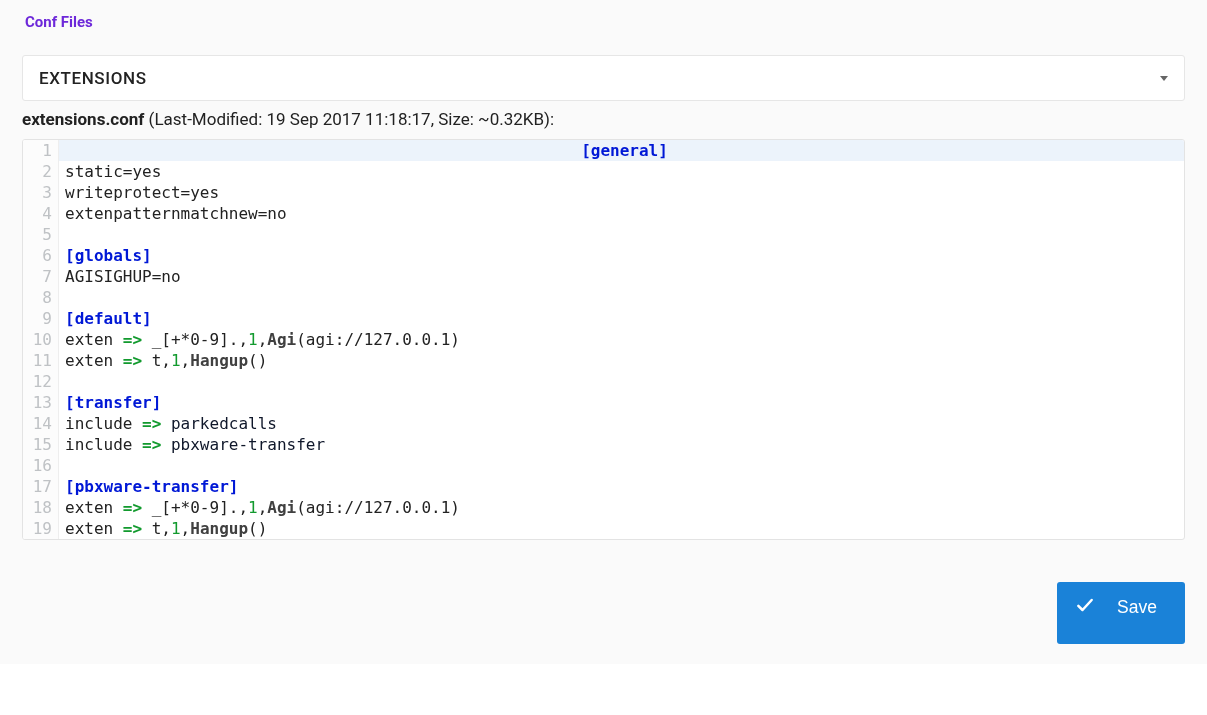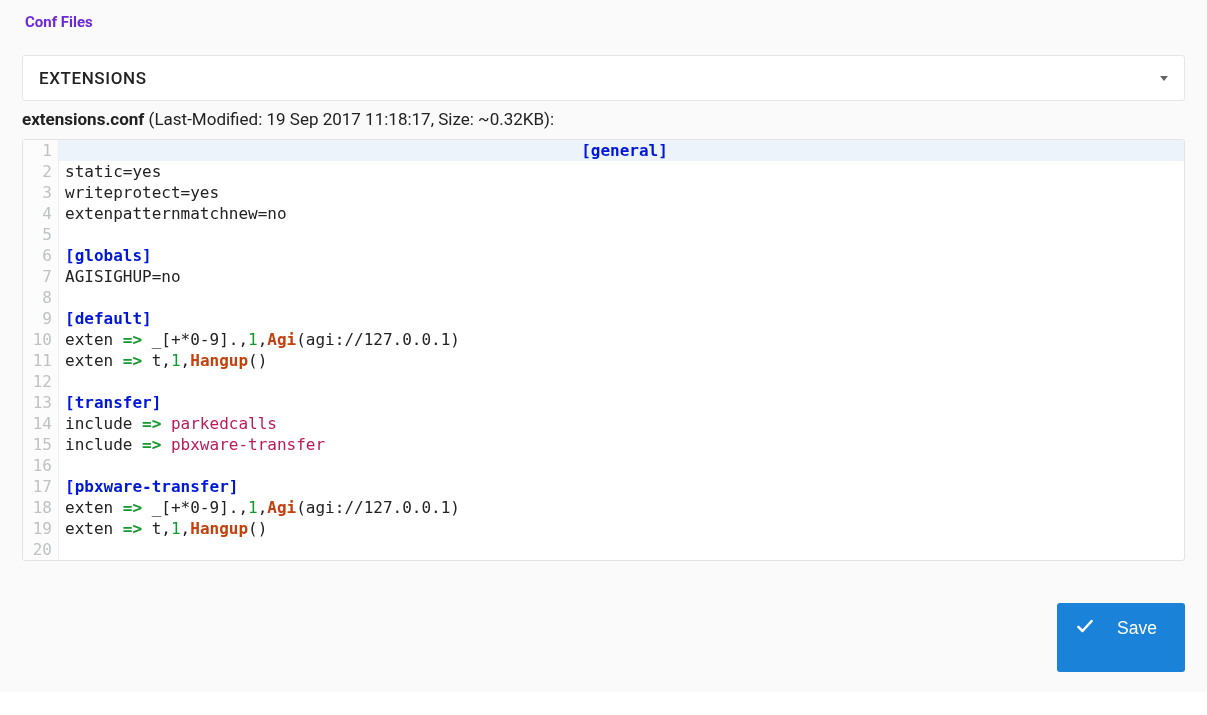--- a/index.html
+++ b/index.html
@@ -85,35 +85,35 @@
     user-select: none;
     flex-shrink: 0;
   }
   .codetxt {
     padding-left: 6px;
     flex: 1;
   }
   .tok-section { color: #0018d6; font-weight: 600; }
   .tok-key     { color: #222; }
   .tok-op      { color: #129a2e; font-weight: 600; }
-  .tok-ctx     { color: #be185d; }
+  .tok-ctx     { color: #0f172a; }
   .tok-num     { color: #129a2e; }
-  .tok-fn      { color: #c2410c; font-weight: 600; }
+  .tok-fn      { color: #404040; font-weight: 600; }
   .tok-pre     { color: #111; font-weight: 700; }
   .footer {
     display: flex;
     justify-content: flex-end;
     padding: 26px 22px 0 22px;
   }
   .btn-save {
     background: #1a82d8;
     color: #fff;
     border: none;
     border-radius: 3px;
-    padding: 13px 28px 31px 18px;
+    padding: 13px 28px 24px 18px;
     font-size: 17.5px;
     font-weight: 500;
     display: inline-flex;
     align-items: center;
     gap: 22px;
     cursor: pointer;
   }
   .btn-save svg { width: 20px; height: 20px; }
 </style>
 </head>
@@ -151,21 +151,20 @@
         <div class="line"><div class="gutter">10</div><div class="codetxt"><span class="tok-key">exten </span><span class="tok-op">=&gt;</span><span class="tok-key"> _[+*0-9].,</span><span class="tok-num">1</span><span class="tok-key">,</span><span class="tok-fn">Agi</span><span class="tok-key">(agi://127.0.0.1)</span></div></div>
         <div class="line"><div class="gutter">11</div><div class="codetxt"><span class="tok-key">exten </span><span class="tok-op">=&gt;</span><span class="tok-key"> t,</span><span class="tok-num">1</span><span class="tok-key">,</span><span class="tok-fn">Hangup</span><span class="tok-key">()</span></div></div>
         <div class="line"><div class="gutter">12</div><div class="codetxt"><span class="tok-key"></span></div></div>
         <div class="line"><div class="gutter">13</div><div class="codetxt"><span class="tok-section">[transfer]</span></div></div>
         <div class="line"><div class="gutter">14</div><div class="codetxt"><span class="tok-key">include </span><span class="tok-op">=&gt;</span><span class="tok-key"> </span><span class="tok-ctx">parkedcalls</span></div></div>
         <div class="line"><div class="gutter">15</div><div class="codetxt"><span class="tok-key">include </span><span class="tok-op">=&gt;</span><span class="tok-key"> </span><span class="tok-ctx">pbxware-transfer</span></div></div>
         <div class="line"><div class="gutter">16</div><div class="codetxt"><span class="tok-key"></span></div></div>
         <div class="line"><div class="gutter">17</div><div class="codetxt"><span class="tok-section">[pbxware-transfer]</span></div></div>
         <div class="line"><div class="gutter">18</div><div class="codetxt"><span class="tok-key">exten </span><span class="tok-op">=&gt;</span><span class="tok-key"> _[+*0-9].,</span><span class="tok-num">1</span><span class="tok-key">,</span><span class="tok-fn">Agi</span><span class="tok-key">(agi://127.0.0.1)</span></div></div>
         <div class="line"><div class="gutter">19</div><div class="codetxt"><span class="tok-key">exten </span><span class="tok-op">=&gt;</span><span class="tok-key"> t,</span><span class="tok-num">1</span><span class="tok-key">,</span><span class="tok-fn">Hangup</span><span class="tok-key">()</span></div></div>
-        <div class="line"><div class="gutter">20</div><div class="codetxt"><span class="tok-key"></span></div></div>
       </div>
 
   </div>
 
   <div class="footer">
     <button class="btn-save">
       <span>
         <svg viewBox="0 0 24 24" fill="none" stroke="#fff" stroke-width="3" stroke-linecap="round" stroke-linejoin="round">
             <polyline points="4 13 9 18 20 6"></polyline>
           </svg>

